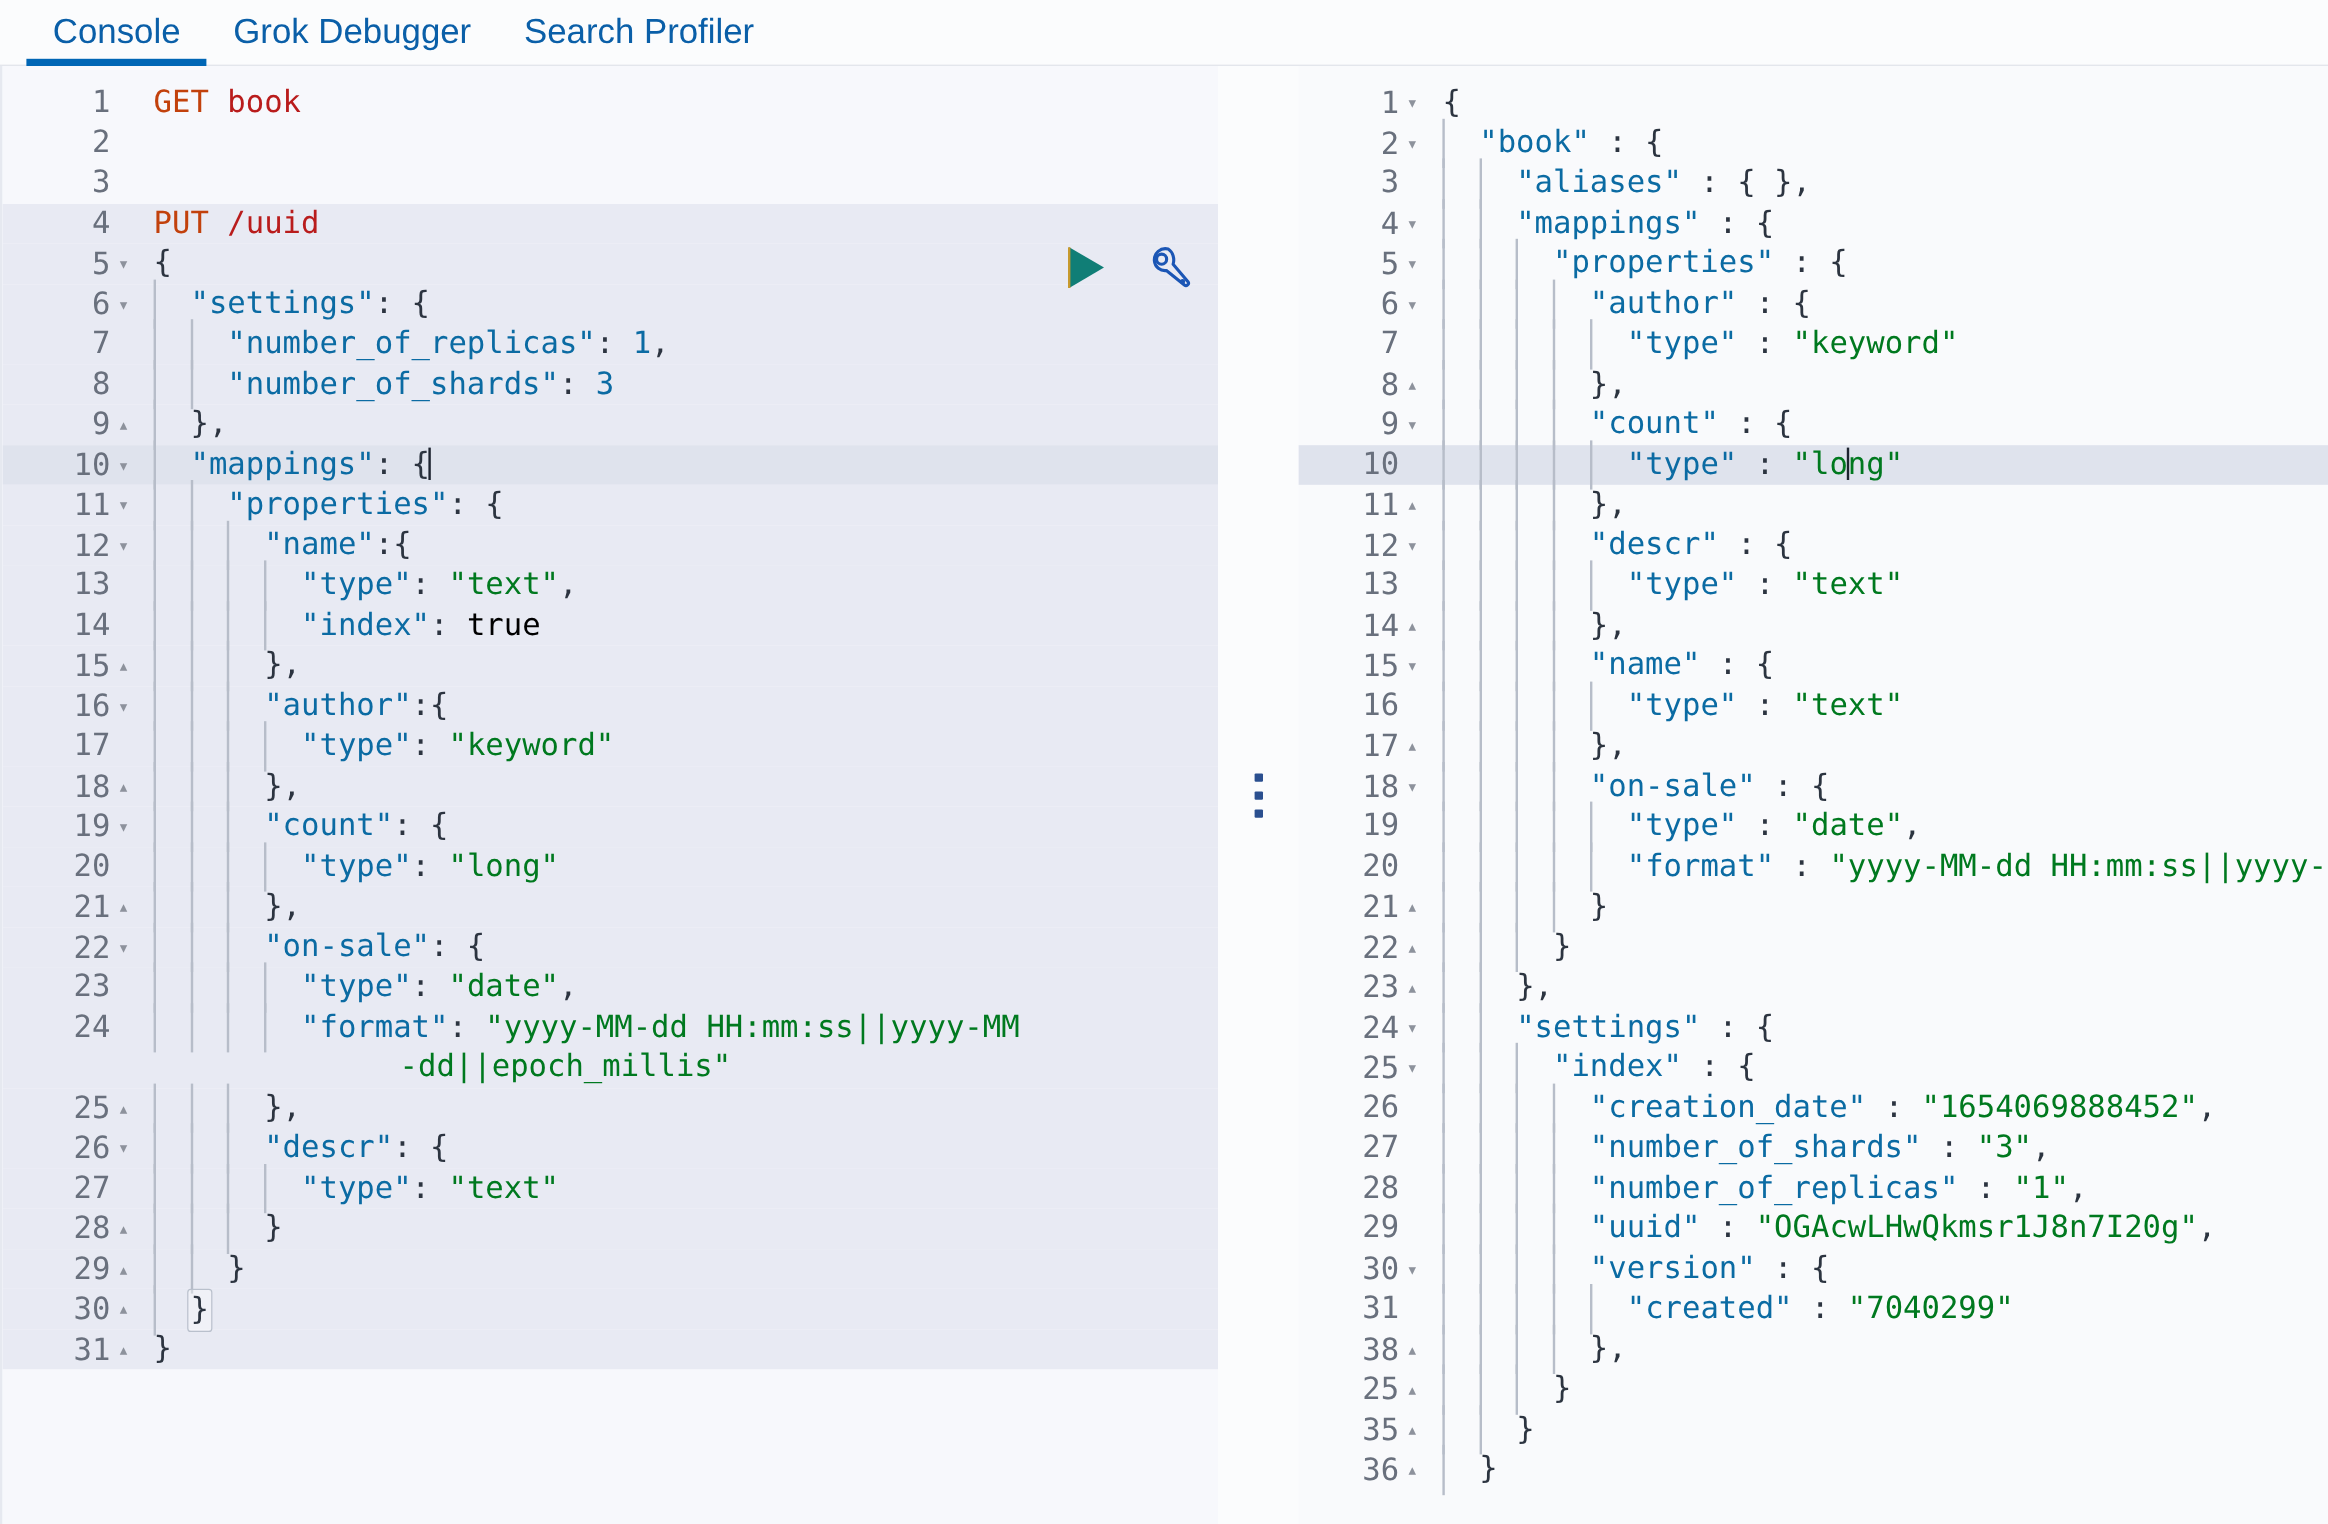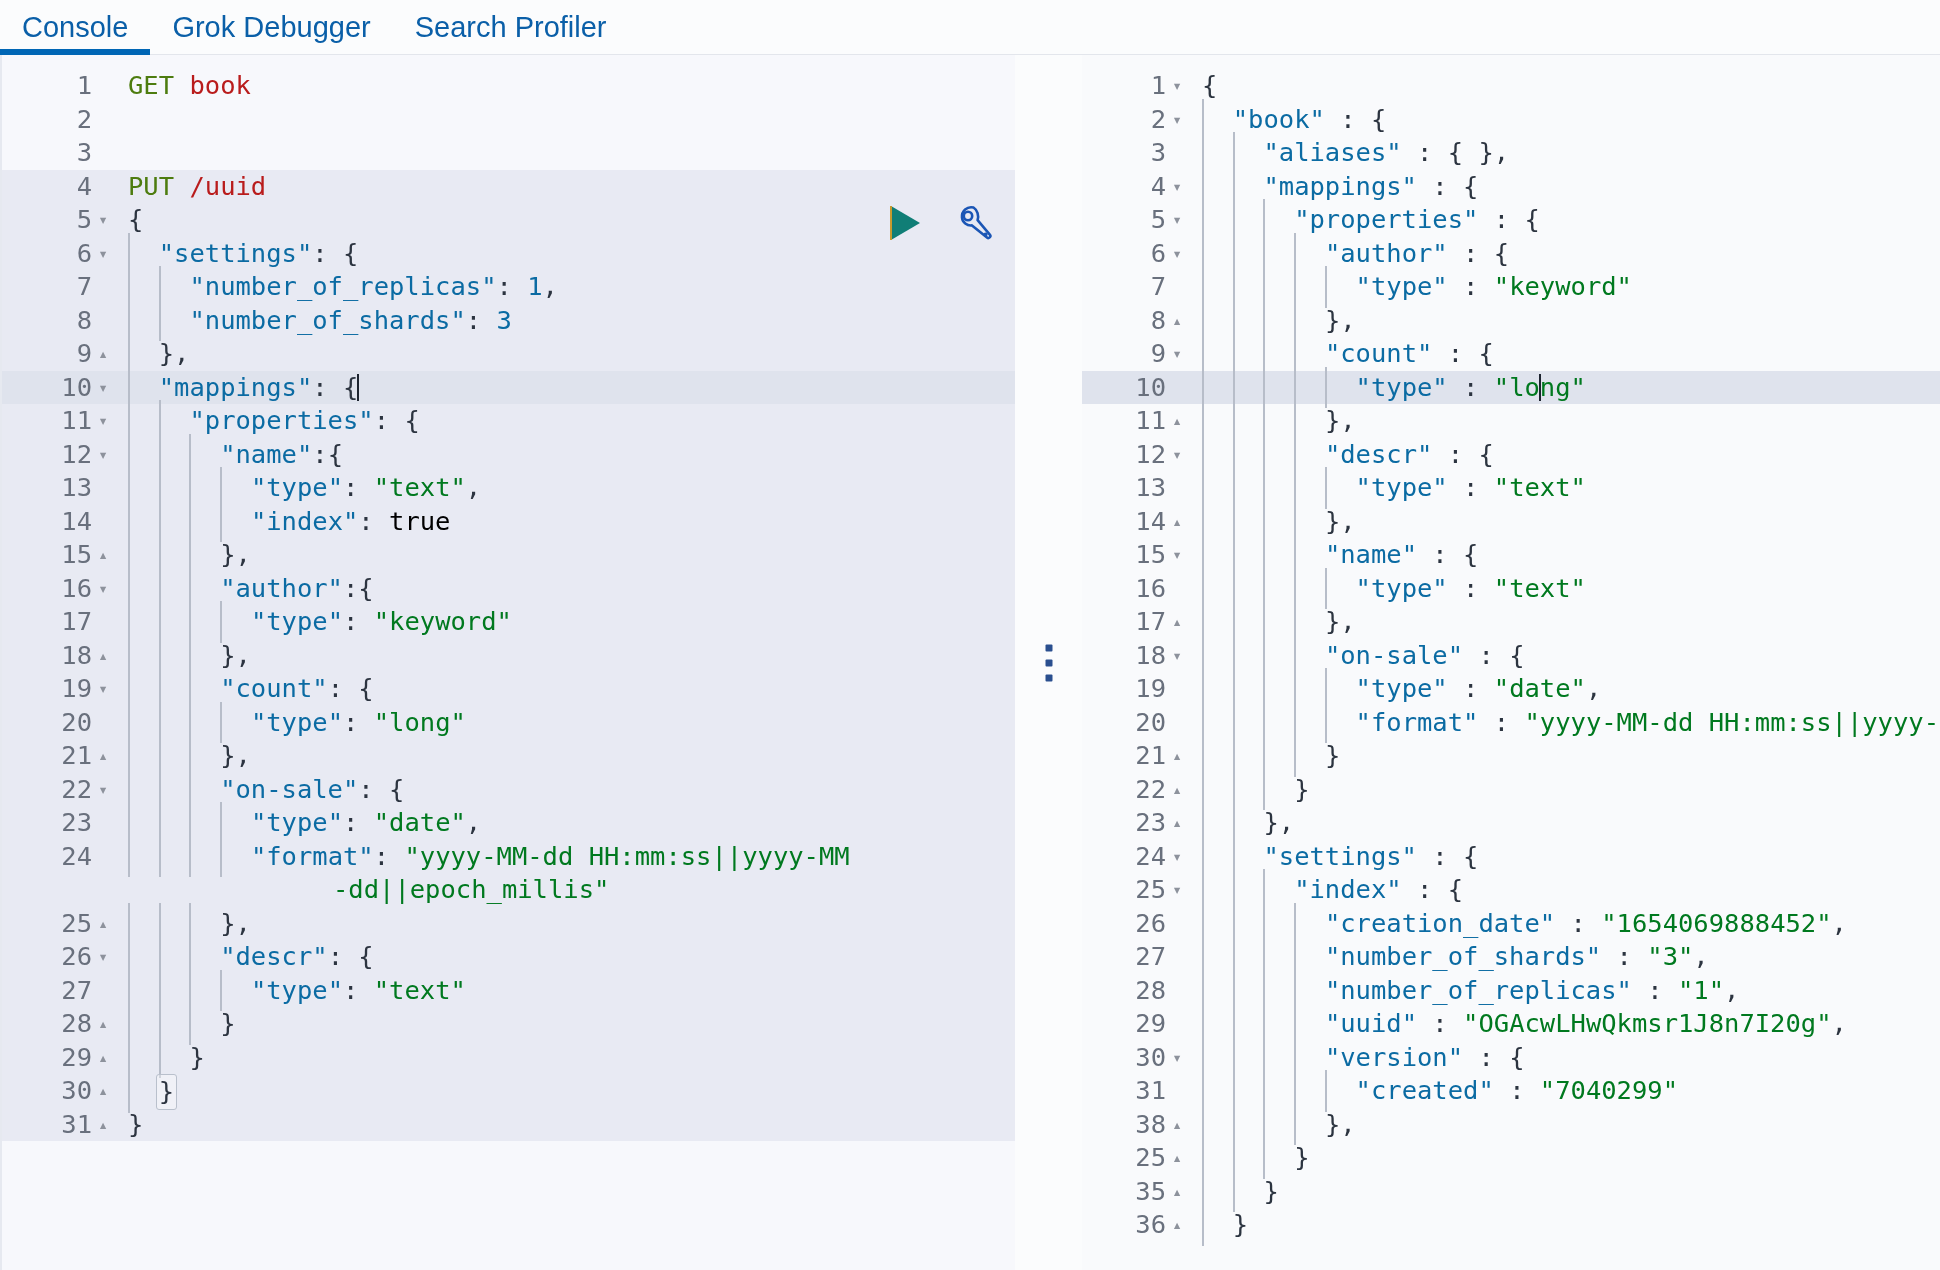--- a/index.html
+++ b/index.html
@@ -11,20 +11,21 @@
     overflow: hidden;
   }
 
   
   .tabbar {
     position: relative;
     height: 55px;
     background: #fbfcfd;
     display: flex;
     align-items: center;
+    padding-left: 22px;
     border-bottom: 1px solid #e3e6ec;
   }
   .tabbar::after{
     content:""; position:absolute; left:0; right:0; bottom:-1px; height:1px; background:#e3e6ec;
   }
   .tab {
     position: relative;
     font-size: 29px;
     color: #0a5fa8;
     padding: 0 22px;
@@ -109,21 +110,21 @@
     content:""; position:absolute; left:0; top:-4px; bottom:-4px;
     width:2px; background:#b7bdc9;
   }
 
   
   .k   { color:#0b6ba3; }              
   .s   { color:#00791f; }              
   .b   { color:#000000; }              
   .n   { color:#0b6ba3; }              
   .p   { color:#2c3440; }              
-  .m   { color:#4d7c0f; }              
+  .m   { color:#c2410c; }              
   .u   { color:#b91c1c; }              
 
   
   .caret{
     display:inline-block; width:2px; height:27px; background:#1d2430;
     vertical-align:-5px; margin:0 -1px;
   }
   .bracketbox{
     display:inline-block; border:1px solid #b9c0cc; border-radius:3px;
     padding:0 2px; margin:0 -3px; background:rgba(255,255,255,0.35);

